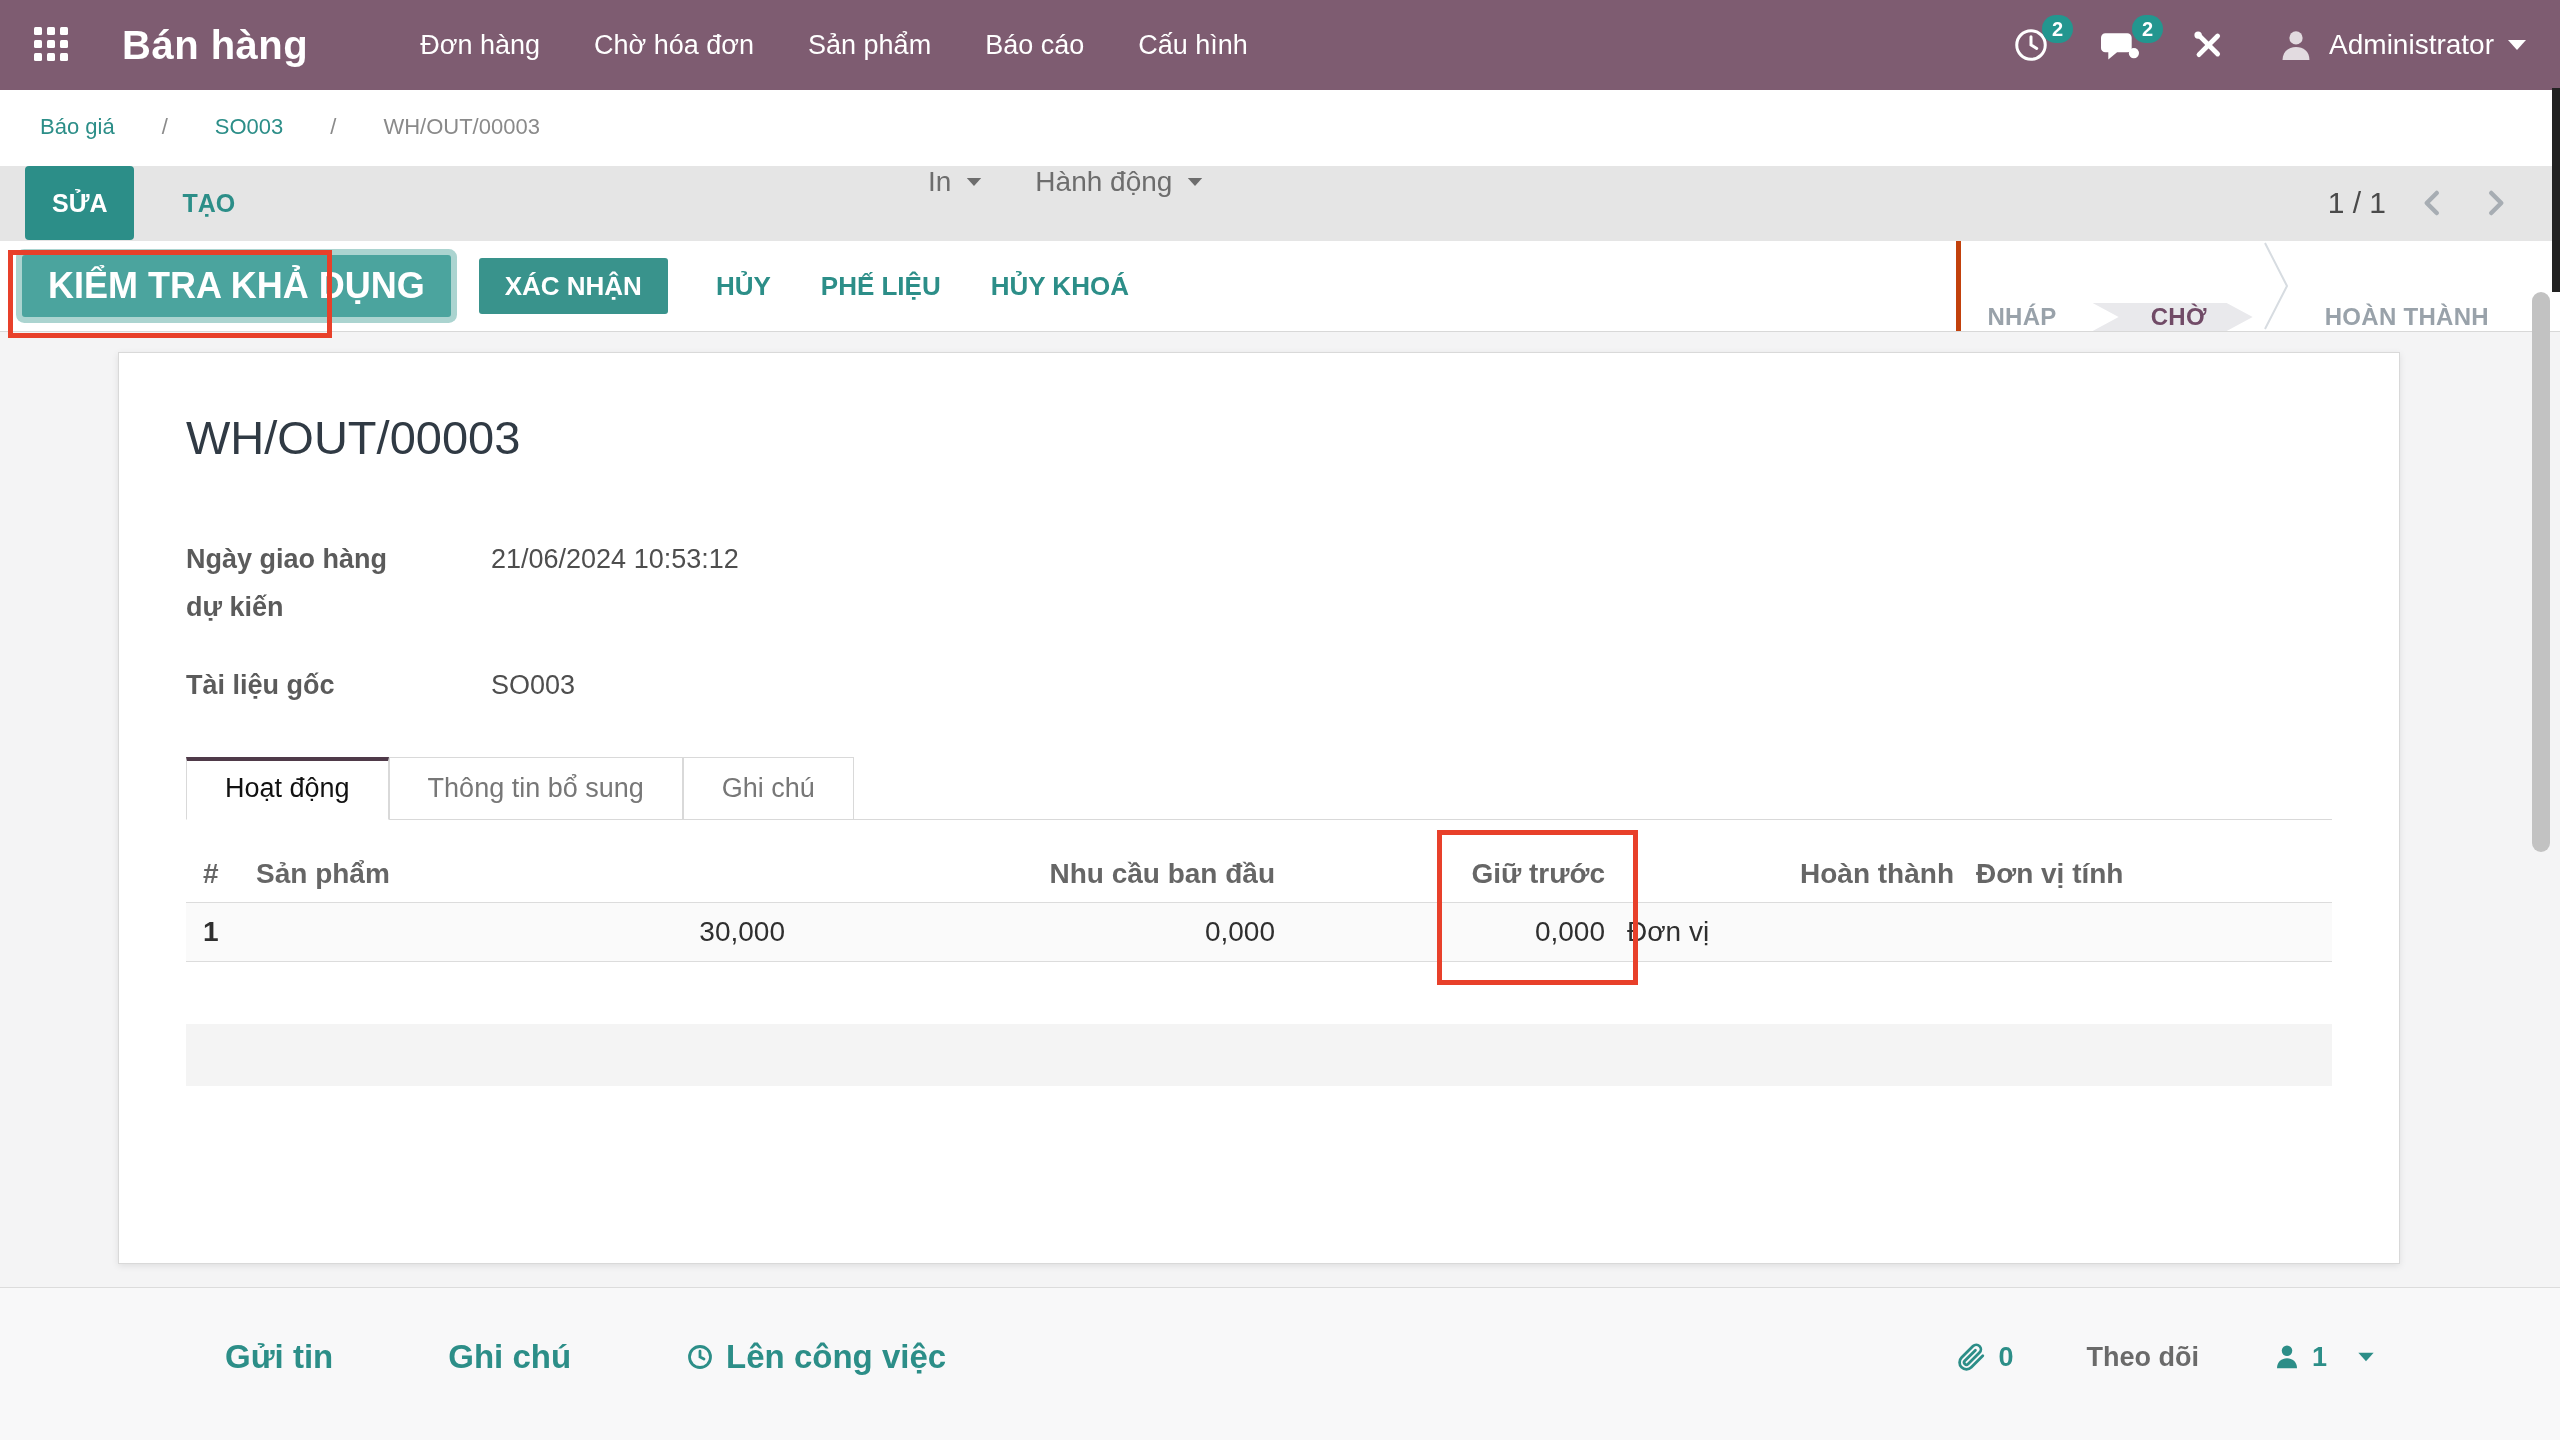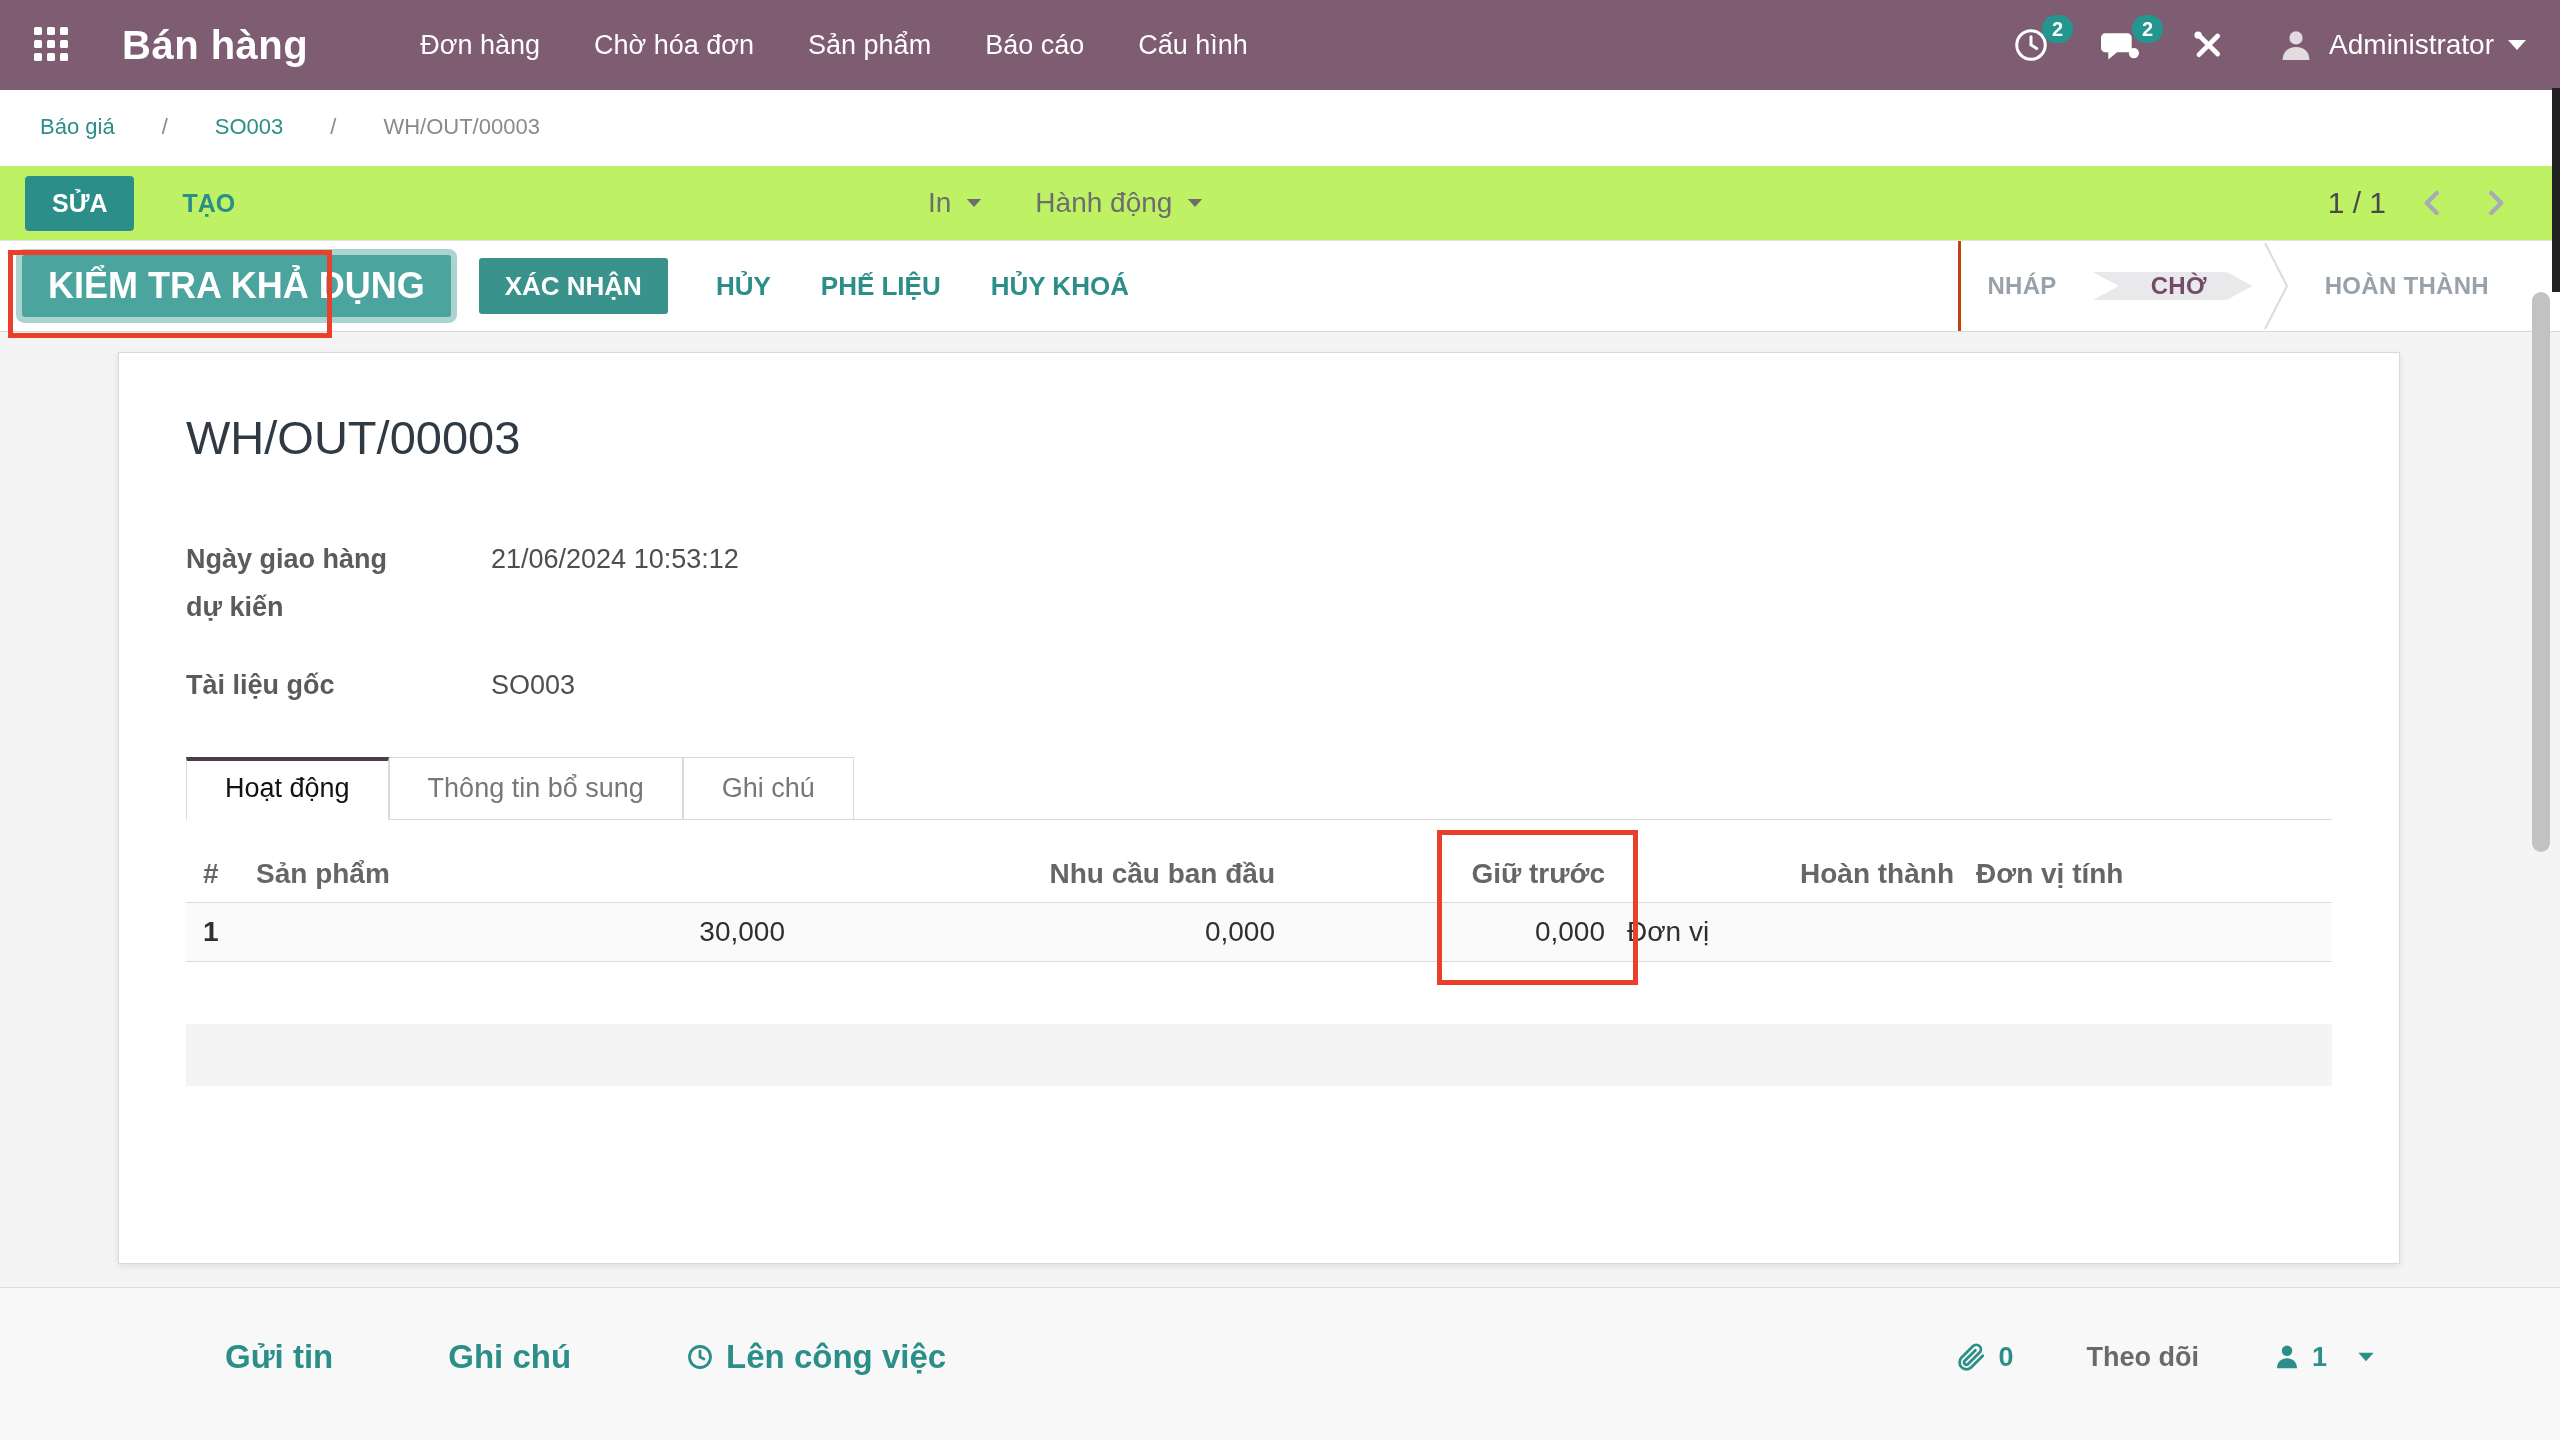--- a/index.html
+++ b/index.html
@@ -42,21 +42,21 @@
   .user-menu{ display:flex; align-items:center; gap:14px; font-size:28px; cursor:pointer; }
   .caret{ display:inline-block; width:0; height:0; border-left:9px solid transparent; border-right:9px solid transparent; border-top:10px solid currentColor; }
 
   
   .breadcrumb-row{ height:76px; padding:24px 40px 0; font-size:22px; display:flex; align-items:flex-start; background:#fff;gap:32px; }
   .bc-link{ color:var(--accent); cursor:pointer; }
   .bc-sep{ color:#8a8a8a; margin:0 15px; }
   .bc-current{ color:#8a8a8a; }
 
   
-  .control-row{ height:74px; background:#bef264; display:flex; align-items:center; padding:0 50px 0 25px; position:relative; }
+  .control-row{ height:74px; background:#e5e5e5; display:flex; padding:0 50px 0 25px; position:relative; }
   .btn-edit{
     background:var(--accent); color:#fff; font-weight:bold; font-size:25px;
     padding:13px 27px; border:none; border-radius:4px; cursor:pointer;
   }
   .btn-create{ color:var(--accent); font-weight:bold; font-size:25px; margin-left:48px; background:none; border:none; cursor:pointer; }
   .cp-center{ position:absolute; left:928px; display:flex; align-items:center; gap:52px; color:#6d6d6d; font-size:28px; }
   .dropdown{ display:flex; align-items:center; cursor:pointer; }
   .dropdown .caret{ margin-left:14px; transform:scale(.8); }
   .pager{ margin-left:auto; display:flex; align-items:center; gap:32px; font-size:30px; color:#4a4a4a; }
   .pg-btn{ cursor:pointer; display:flex; }
@@ -69,21 +69,21 @@
   .btn-check{
     background:var(--focused-btn); box-shadow:0 0 0 6px var(--focus-ring);
     color:#fff; font-weight:bold; font-size:36px; border:none; border-radius:3px;
     height:62px; padding:0 26px; cursor:pointer; margin-right:28px;
   }
   .btn-confirm{
     background:var(--primary-btn); color:#fff; font-weight:bold; font-size:26px;
     border:none; border-radius:3px; height:56px; padding:0 26px; cursor:pointer; margin-left:0; margin-right:48px;
   }
   .btn-flat{ color:var(--accent); font-weight:bold; font-size:26px; background:none; border:none; cursor:pointer; margin-right:50px; }
-  .pipeline{ margin-left:auto; margin-right:45px; height:90px; display:flex; align-items:center; border-left:3px solid #c2410c;gap:10px; }
+  .pipeline{ margin-left:auto; margin-right:45px; height:90px; display:flex; align-items:flex-end; border-left:5px solid #c2410c;gap:10px; }
   .step{ display:flex; align-items:center; font-weight:bold; font-size:24px; color:#99a2aa; padding:0 26px; cursor:pointer; letter-spacing:.3px;}
   .step.active{
     background:#e9e9ec; color:var(--active-state); padding:0 46px 0 58px;
     clip-path:polygon(0 0, calc(100% - 26px) 0, 100% 50%, calc(100% - 26px) 100%, 0 100%, 26px 50%);
   }
   .step-sep{ display:flex; align-items:center; }
 
   
   .content{ height:955px; background:#f4f4f5; position:relative; }
   .card{

